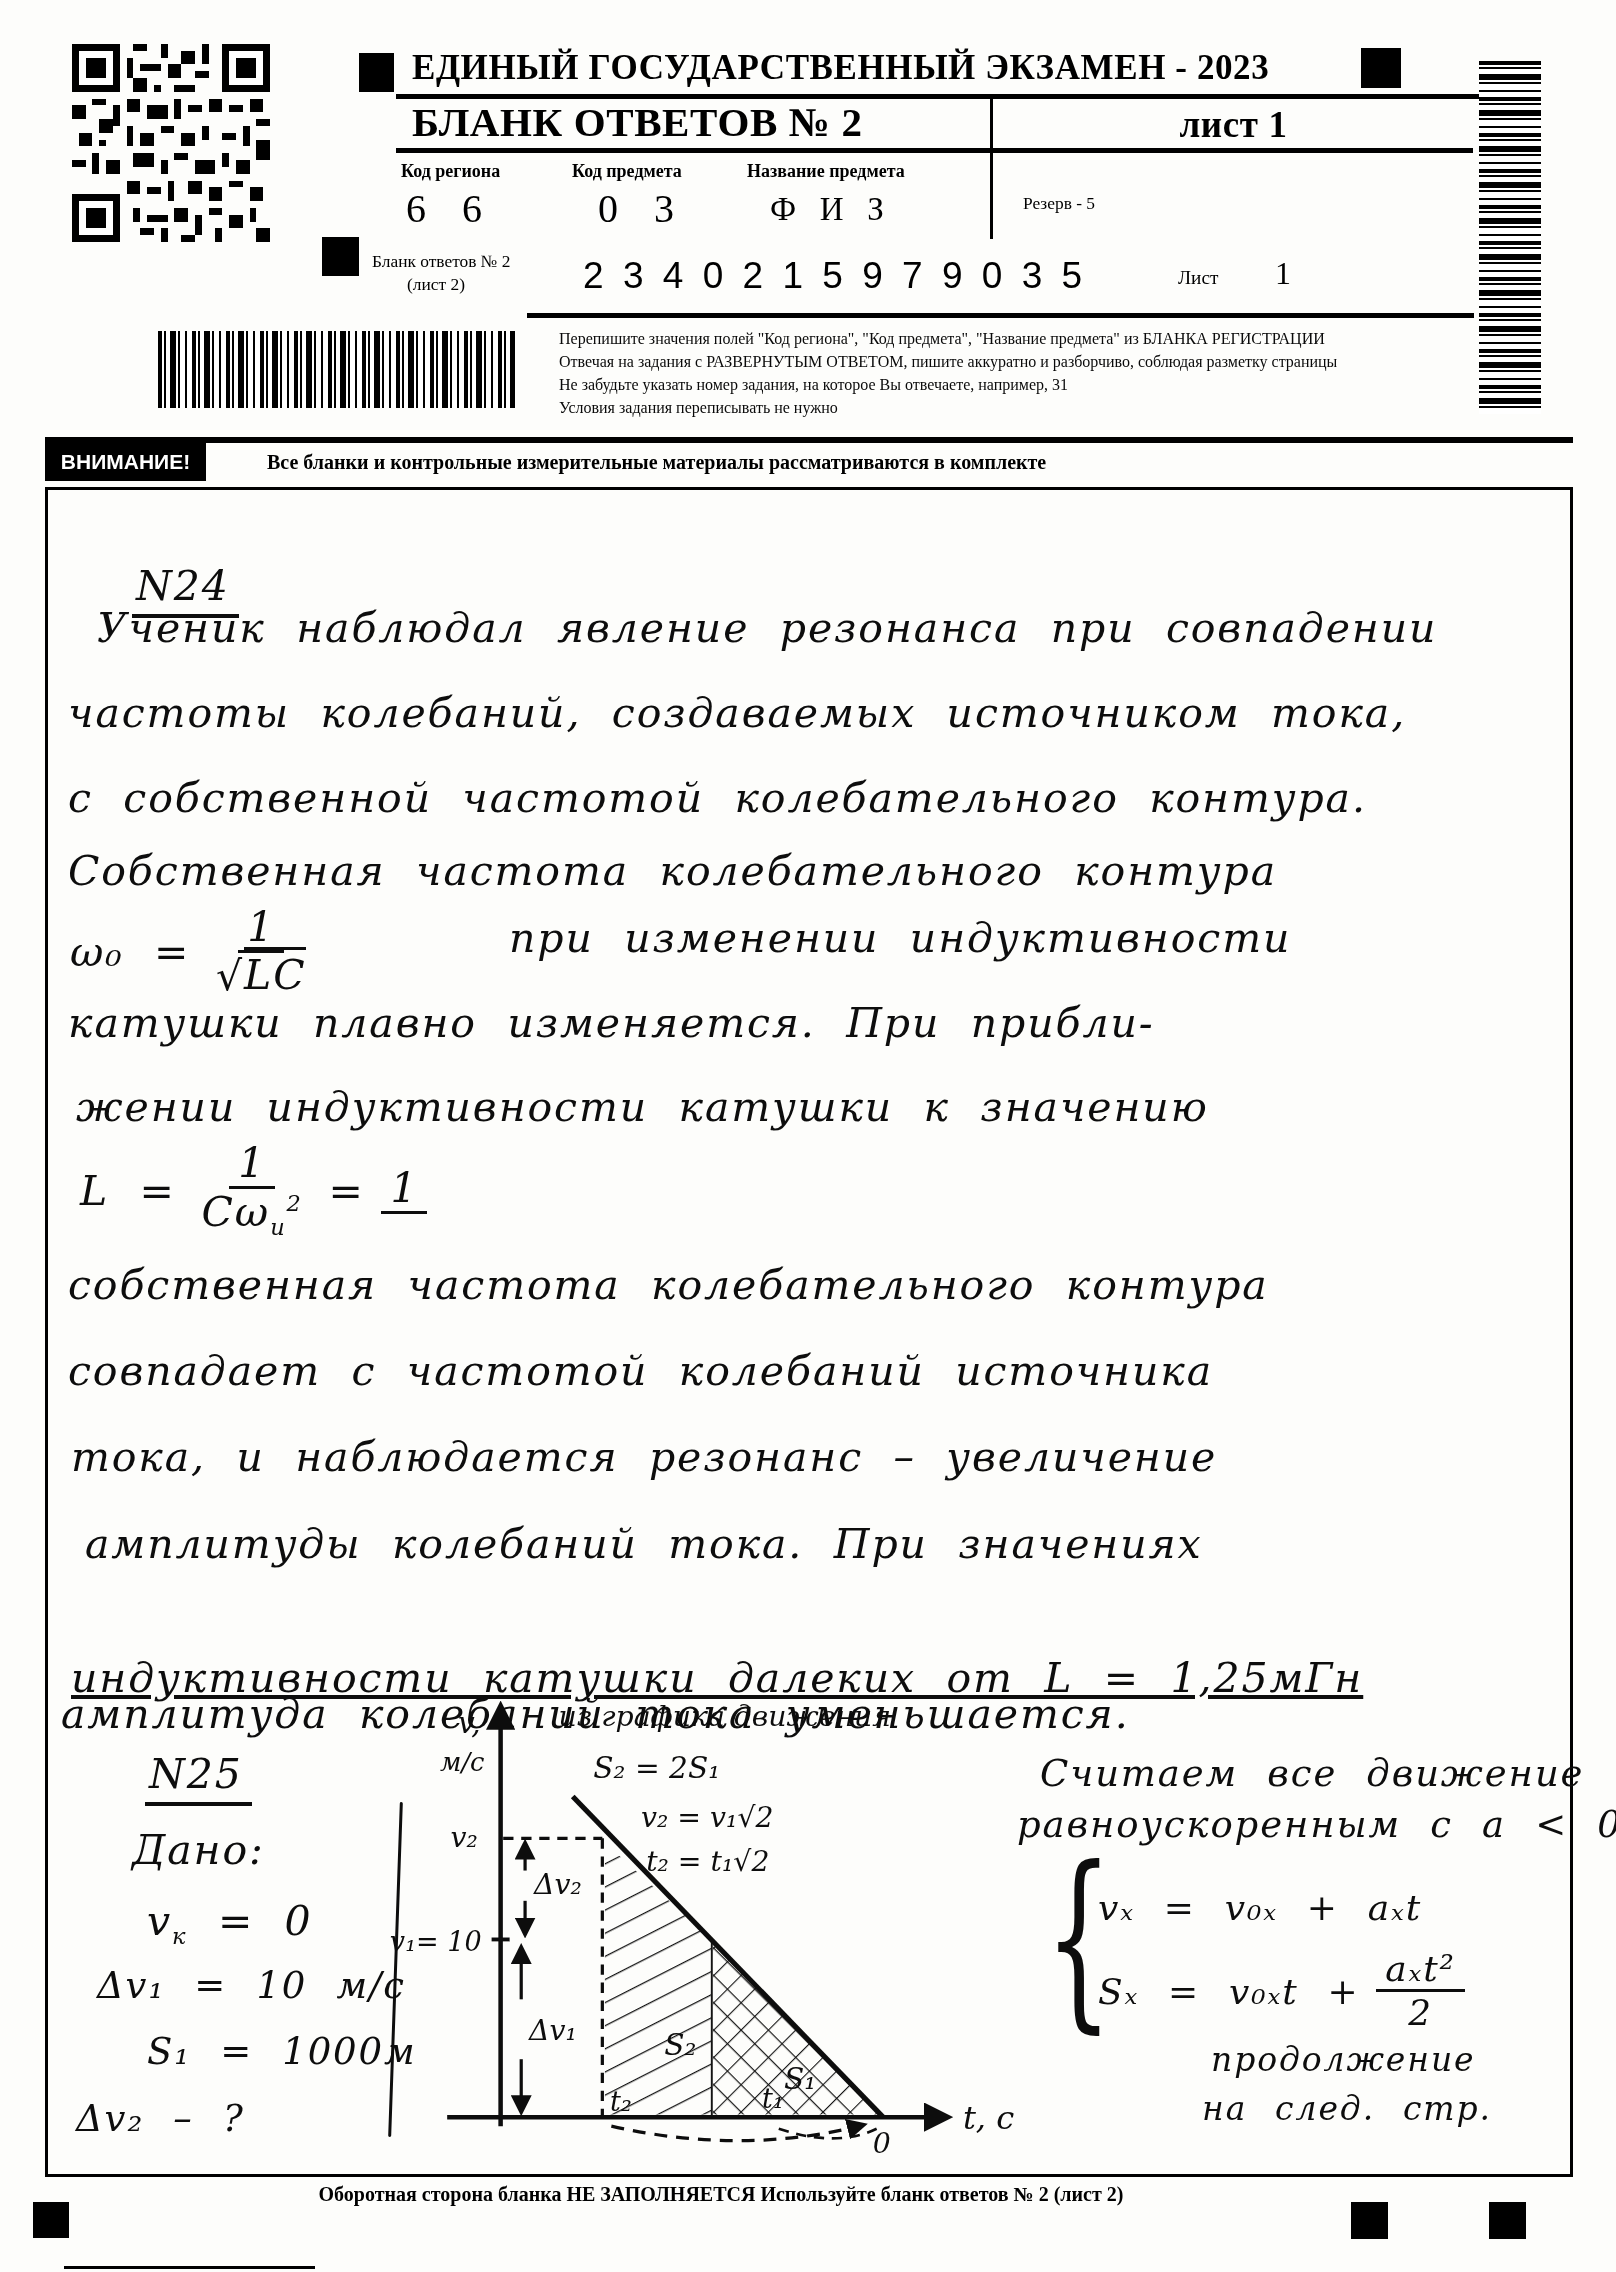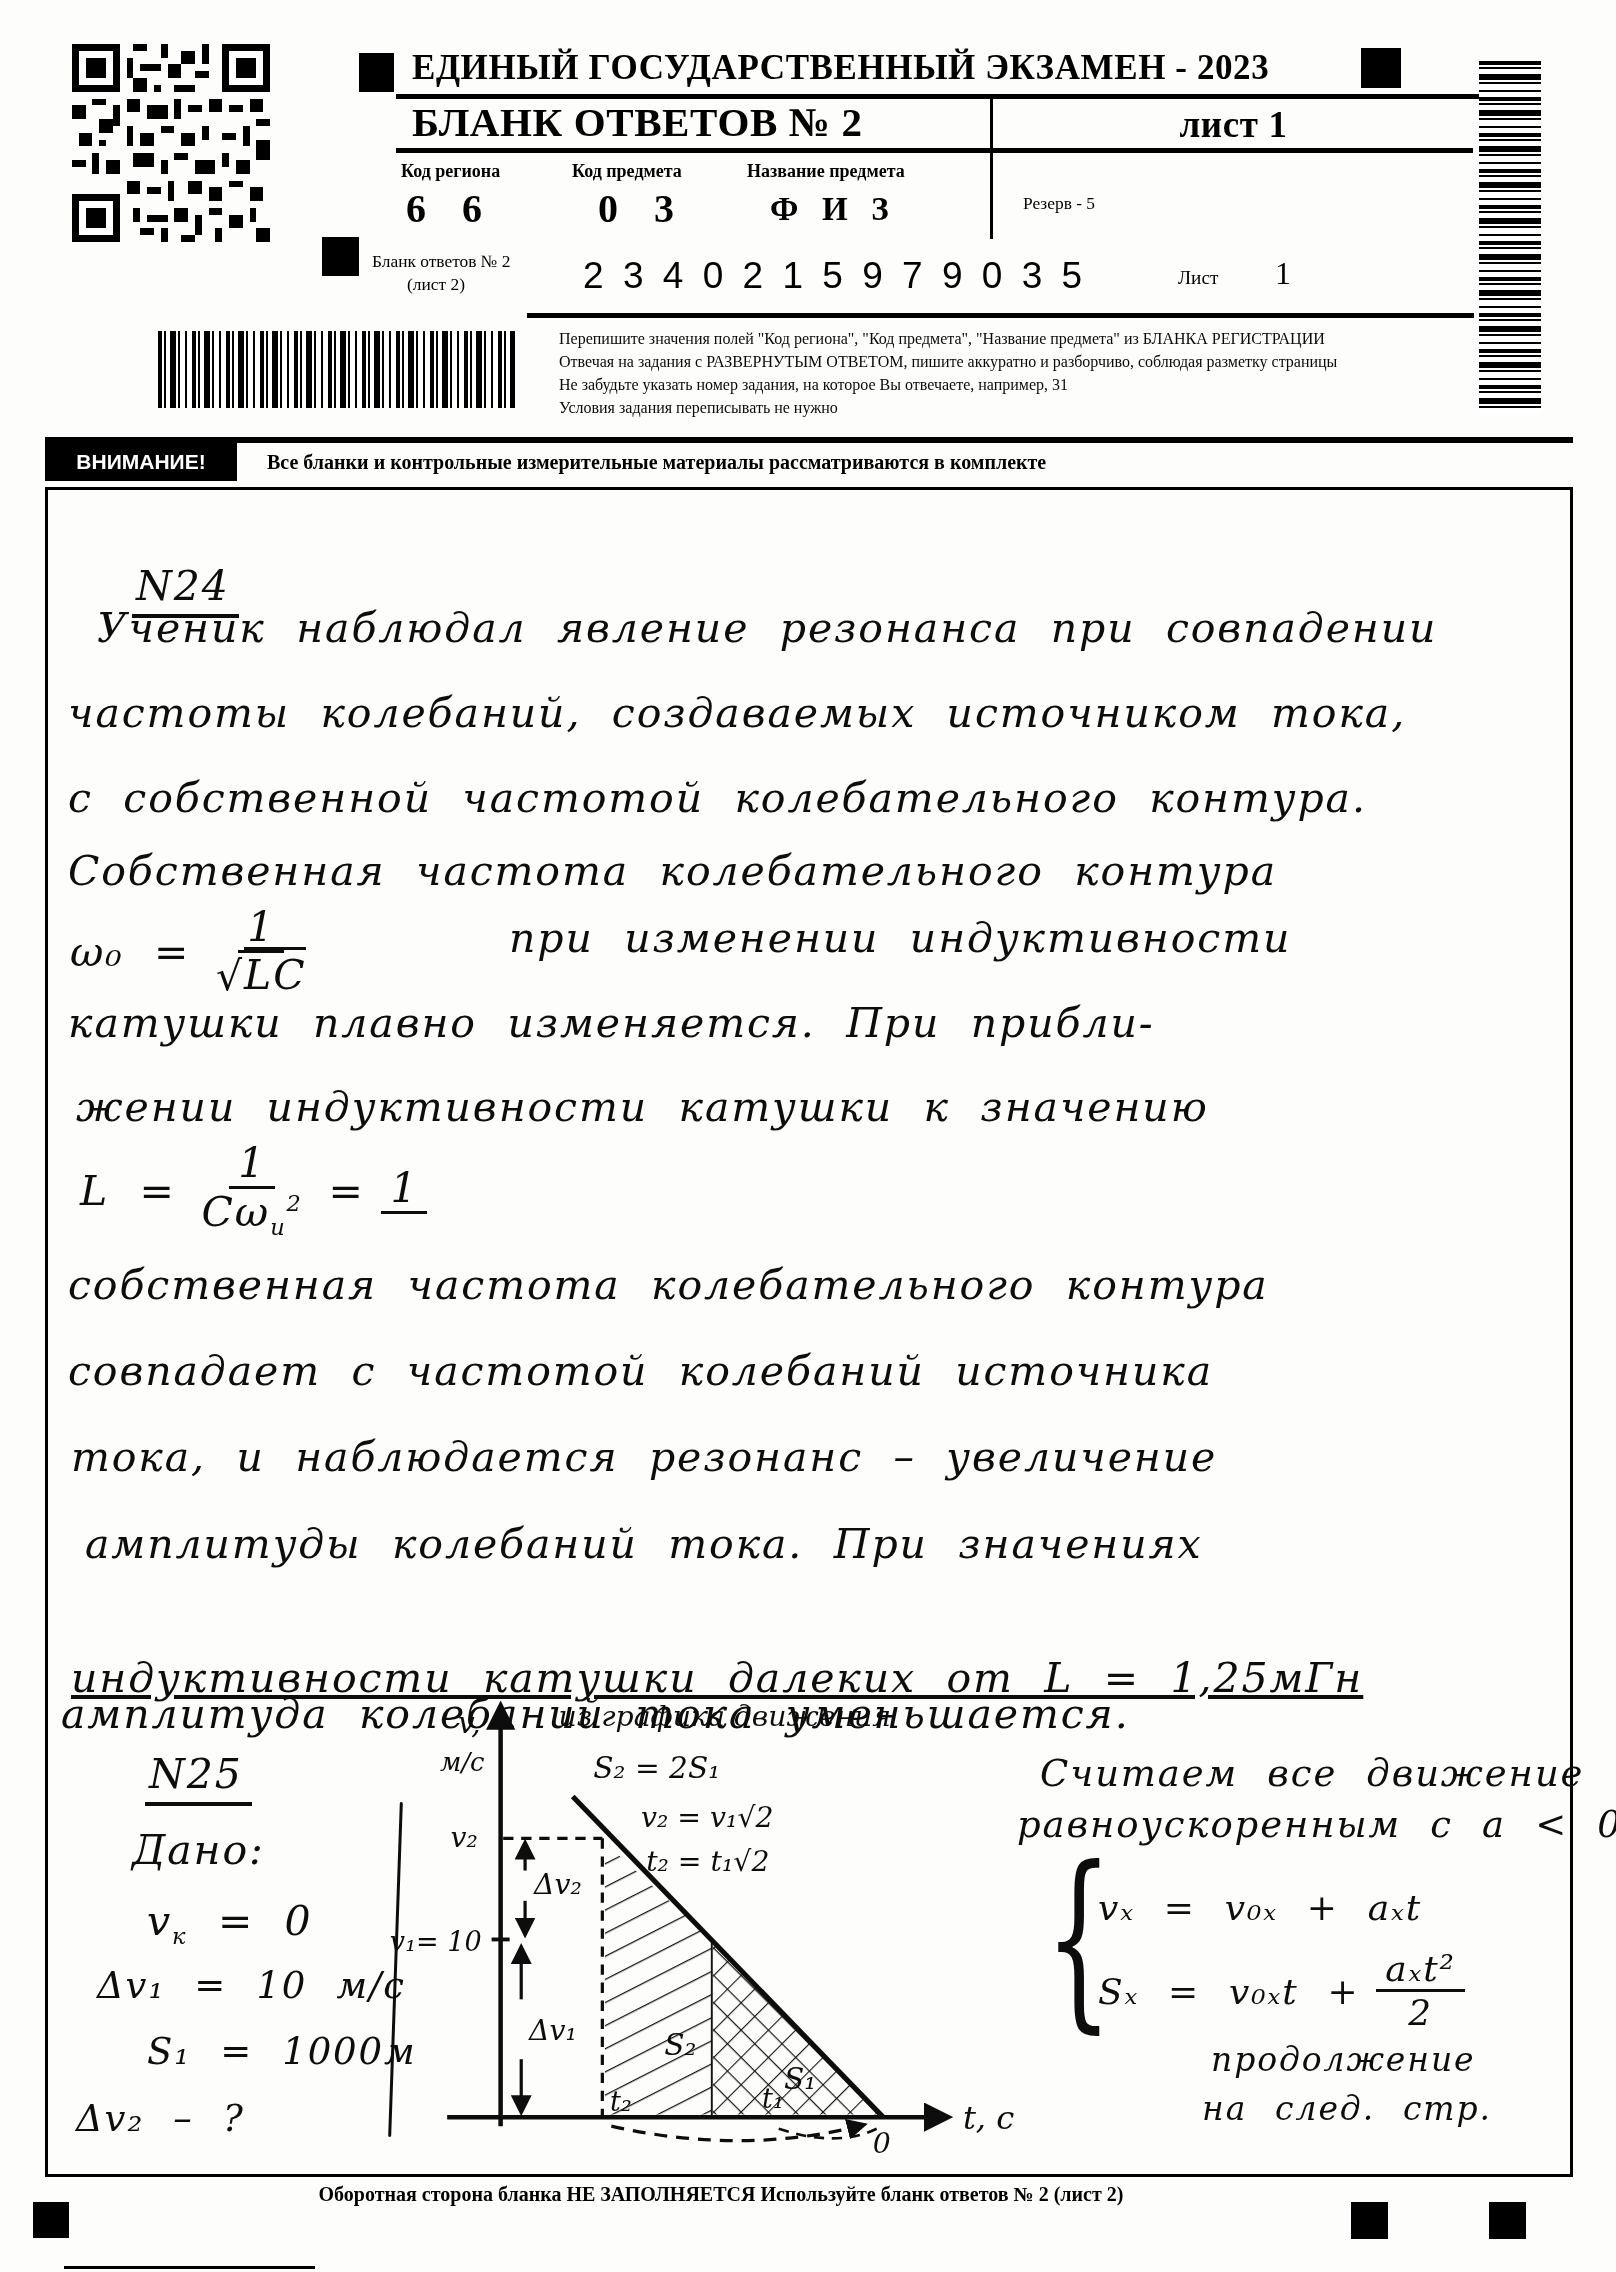--- a/index.html
+++ b/index.html
@@ -3,21 +3,21 @@
 <meta charset="utf-8">
 <style>
   html,body{margin:0;padding:0;}
   body{width:1616px;height:2273px;background:#fdfdfb;position:relative;
        font-family:"Liberation Serif",serif;color:#000;overflow:hidden;}
   .abs{position:absolute;}
   
   .ptitle{font-weight:bold;letter-spacing:0.6px;white-space:nowrap;}
   .rule{background:#000;}
   .smalllabel{font-weight:bold;font-size:18px;white-space:nowrap;}
-  .bigval{font-size:40px;font-weight:bold;letter-spacing:27px;white-space:nowrap;}
+  .bigval{font-size:40px;font-weight:normal;letter-spacing:27px;white-space:nowrap;}
   .instr{font-size:16px;white-space:nowrap;color:#0a0a0a;}
   .banner-box{background:#000;color:#fff;display:flex;align-items:center;justify-content:center;
               font-family:"Liberation Sans",sans-serif;font-weight:bold;font-size:21px;}
   .banner-text{font-weight:bold;font-size:20px;white-space:nowrap;}
   .digits{font-family:"Liberation Sans",sans-serif;font-size:37px;letter-spacing:19.3px;white-space:nowrap;}
   
   .hw{font-family:"DejaVu Serif",serif;font-style:italic;color:#0d0d0d;
       white-space:nowrap;letter-spacing:1.9px;word-spacing:15.5px;font-size:41px;}
   .hw-num{border-bottom:4.5px solid #0d0d0d;padding:0 9px 3.9px 3.9px;}
   .frac{display:inline-flex;flex-direction:column;align-items:center;vertical-align:-0.75em;line-height:1.02;}
@@ -144,21 +144,21 @@
 
 <div class="abs instr" style="left:559px;top:330px;">Перепишите значения полей "Код региона", "Код предмета", "Название предмета" из БЛАНКА РЕГИСТРАЦИИ</div>
 <div class="abs instr" style="left:559px;top:353px;">Отвечая на задания с РАЗВЕРНУТЫМ ОТВЕТОМ, пишите аккуратно и разборчиво, соблюдая разметку страницы</div>
 <div class="abs instr" style="left:559px;top:376px;">Не забудьте указать номер задания, на которое Вы отвечаете, например, 31</div>
 <div class="abs instr" style="left:559px;top:399px;">Условия задания переписывать не нужно</div>
 
 <div class="abs barcode-h" style="left:158px;top:331px;width:357px;height:77px;"></div>
 <div class="abs barcode-v" style="left:1479px;top:61px;width:62px;height:353px;"></div>
 
 <div class="abs rule" style="left:45px;top:437px;width:1528px;height:5.8px;"></div>
-<div class="abs banner-box" style="left:45px;top:442px;width:192px;height:39px;">
+<div class="abs banner-box" style="left:45px;top:442px;width:161px;height:39px;">
   <span>ВНИМАНИЕ!</span>
 </div>
 <div class="abs banner-text" style="left:267px;top:451px;">Все бланки и контрольные измерительные материалы рассматриваются в комплекте</div>
 
 <div class="abs mainbox" style="left:45px;top:487px;width:1528px;height:1690px;"></div>
 
 <div class="abs hw hw-num" style="left:132px;top:562px;">N24</div>
 <div class="abs hw" style="left:97px;top:604px;">Ученик наблюдал явление резонанса при совпадении</div>
 <div class="abs hw" style="left:68px;top:689px;">частоты колебаний, создаваемых источником тока,</div>
 <div class="abs hw" style="left:68px;top:774px;">с собственной частотой колебательного контура.</div>

